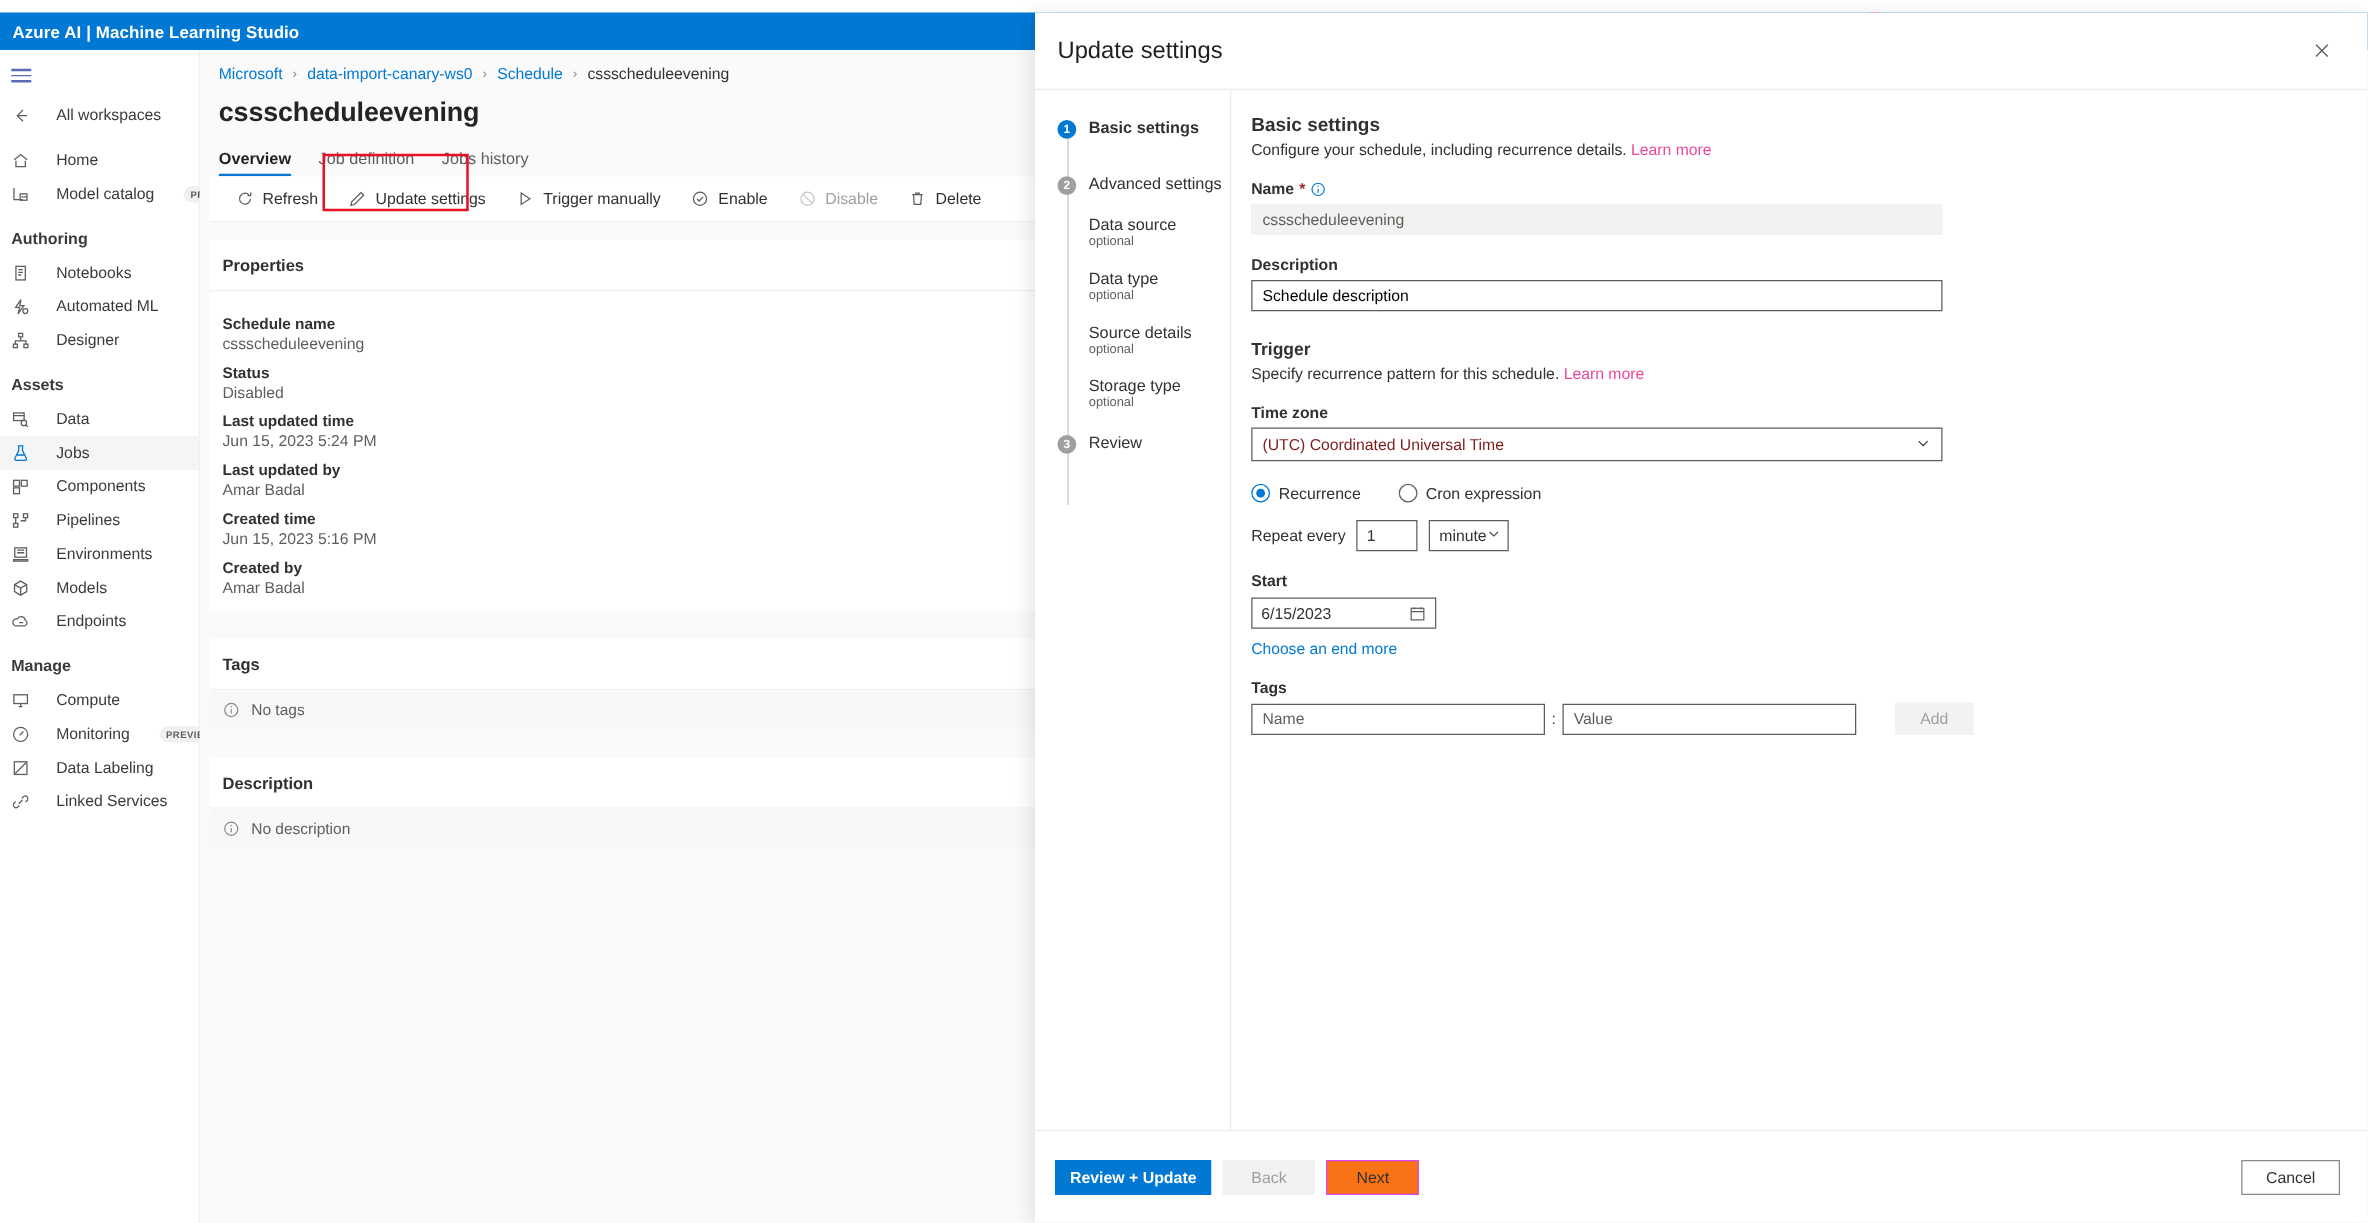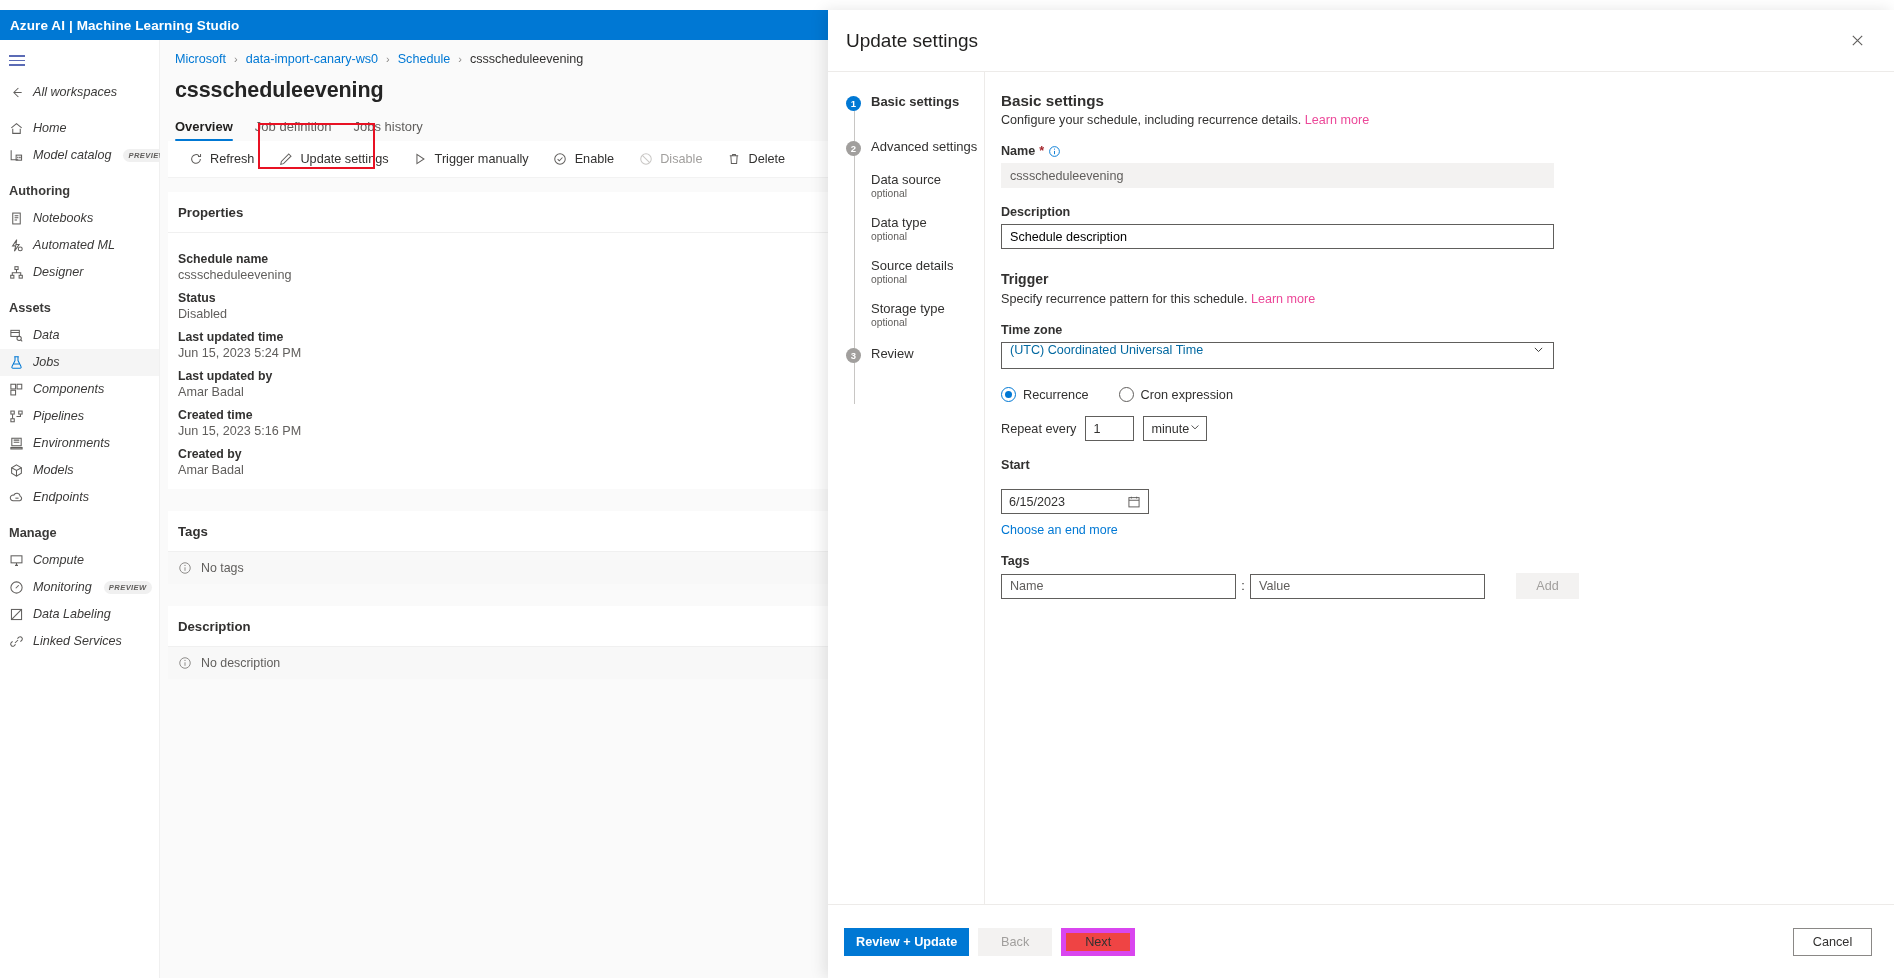--- a/index.html
+++ b/index.html
@@ -47,22 +47,22 @@
 
   
   .leftnav {
     position:absolute; left:0; top:40px; width:160px; height:938px;
     background:#ffffff; border-right:1px solid #f0f0f0;
     font-size:12.6px; color:#333;
   }
   .hamburger { padding:12px 0 8px 9px; }
   .hamburger span { display:block; width:16px; height:1.6px; background:#5b6bb5; margin:3px 0; }
   .nav-item {
-    display:flex; align-items:center; height:27px; padding-left:8px; gap:8px;
-    color:#3b3a39; white-space:nowrap; cursor:pointer;font-style:italic;
+    display:flex; align-items:center; height:27px; padding-left:8px; gap:20px;
+    color:#3b3a39; white-space:nowrap; cursor:pointer;
   }
   .nav-item.active { background:#f5f5f5; }
   .nav-item.active .nav-ico svg { stroke:#0078d4; color:#0078d4; }
   .nav-ico { width:17px; height:17px; display:flex; align-items:center; justify-content:center; flex:none; color:#605e5c; }
   .nav-sec {
     font-size:12.8px; font-weight:600; color:#3b3a39;
     padding:14px 0 7px 9px;
   }
   .pv-pill {
     font-size:7.6px; letter-spacing:.4px; color:#605e5c; background:#f0f0f0;
@@ -157,59 +157,59 @@
   .i-circle { width:13px; height:13px; color:#0078d4; display:inline-flex; }
   .inp {
     width:553px; height:25px; border:1px solid #605e5c; background:#fff;
     font-size:12.6px; color:#323130; padding:0 8px; display:flex; align-items:center;
     margin-top:5px;
   }
   .inp.ro { background:#f3f2f1; border:1px solid #f3f2f1; color:#605e5c; }
   .inp.ph { color:#000000; }
   .sel-box {
     width:553px; height:27px; border:1px solid #605e5c; background:#fff;
-    font-size:12.6px; color:#0369a1; padding:0 8px; display:flex; align-items:flex-start;
+    font-size:12.6px; color:#7f1d1d; padding:0 8px; display:flex; align-items:center;
     margin-top:5px;
   }
   .sel-box .cv { margin-left:auto; color:#323130; }
   .f-h2 { font-size:14px; font-weight:600; color:#323130; margin-top:22px; }
 
   .radios { display:flex; align-items:center; gap:30px; margin-top:18px; }
   .radio { display:flex; align-items:center; gap:7px; font-size:12.7px; cursor:pointer; }
   .rc { width:15px; height:15px; border-radius:50%; border:1px solid #605e5c; display:flex; align-items:center; justify-content:center; flex:none; }
   .rc.on { border:1px solid #0078d4; }
   .rc.on:after { content:''; width:7px; height:7px; border-radius:50%; background:#0078d4; }
 
   .repeat { display:flex; align-items:center; gap:9px; margin-top:14px; }
   .repeat-lbl { font-size:12.7px; color:#323130; }
   .num-inp { width:49px; height:25px; border:1px solid #605e5c; font-size:12.6px; padding:0 7px; display:flex; align-items:center; }
   .unit-sel { width:64px; height:25px; border:1px solid #605e5c; font-size:12.6px; padding:0 7px; display:flex; align-items:center; }
   .unit-sel .cv { margin-left:auto; }
   .every-txt { font-size:12.6px; color:#323130; margin-top:14px; }
 
-  .date-inp { width:148px; height:25px; border:1px solid #605e5c; font-size:12.6px; padding:0 7px; display:flex; align-items:center; margin-top:17px; }
+  .date-inp { width:148px; height:25px; border:1px solid #605e5c; font-size:12.6px; padding:0 7px; display:flex; align-items:center; margin-top:6px; }
   .date-inp .cal { margin-left:auto; color:#605e5c; display:flex; }
   .end-lnk { font-size:12.5px; color:#0078d4; margin-top:9px; cursor:pointer; }
 
   .tags-row { display:flex; align-items:center; gap:0; margin-top:5px; }
   .tag-inp { width:235px; height:25px; border:1px solid #605e5c; font-size:12.6px; padding:0 8px; display:flex; align-items:center; color:#605e5c; }
   .colon { width:14px; text-align:center; font-size:12.6px; color:#323130; }
   .add-btn {
     margin-left:31px; width:63px; height:26px; background:#f3f2f1; color:#a19f9d;
     display:flex; align-items:center; justify-content:center; font-size:12.6px; cursor:default;
   }
 
   .panel-foot {
     height:74px; flex:none; border-top:1px solid #edebe9;
     display:flex; align-items:center; padding:0 22px 0 16px; gap:9px;
   }
   .btn { height:28px; min-width:74px; display:flex; align-items:center; justify-content:center; font-size:12.7px; cursor:pointer; padding:0 12px;}
   .btn-primary { background:#0078d4; color:#fff; font-weight:600; min-width:112px; }
   .btn-dis { background:#f3f2f1; color:#a19f9d; cursor:default; }
-  .btn-sec { background:#ef4444; border:5px solid #d946ef; color:#323130; }
+  .btn-sec { background:#f97316; border:1px solid #d946ef; color:#323130; }
   .btn-cancel { margin-left:auto; background:#fff; border:1px solid #8a8886; color:#323130; min-width:79px; }
 </style>
 </head>
 <body>
 
 <div class="topbar">
   <div class="topbar-title">Azure AI | Machine Learning Studio</div>
   <div class="topbar-right">
 
     <div class="tb-icon" title="recent">

